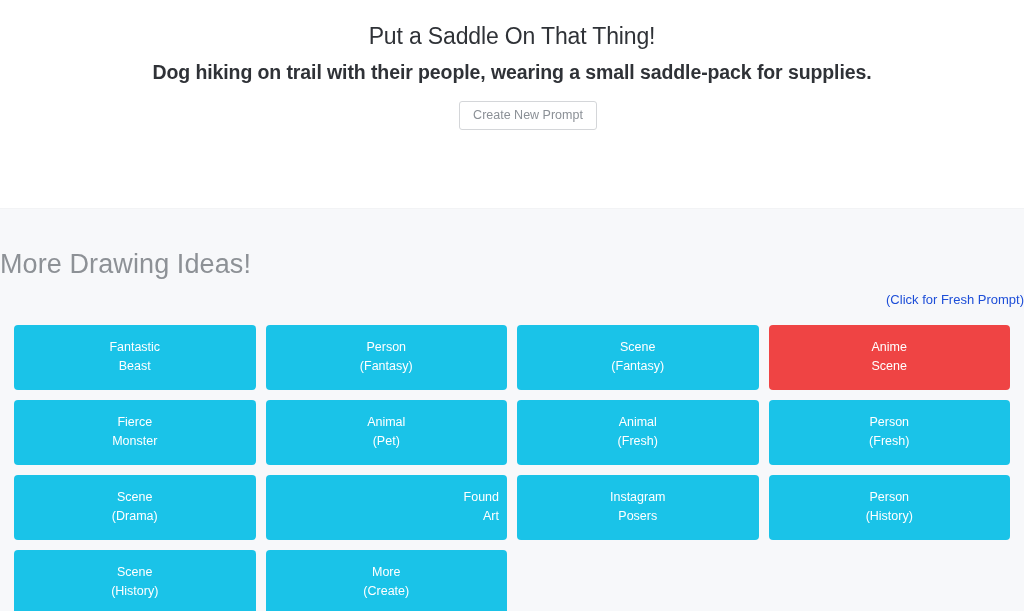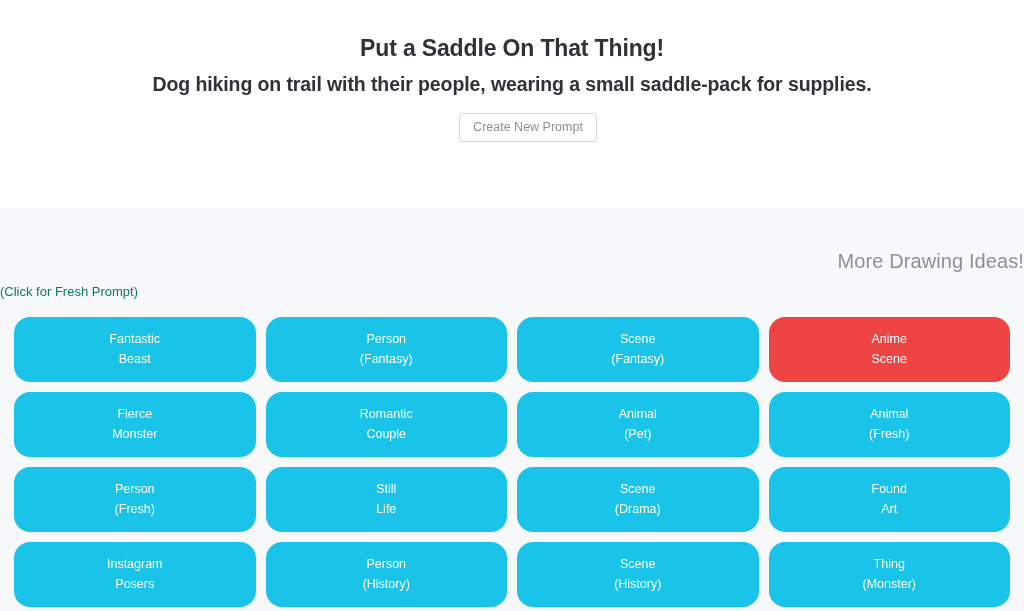--- a/index.html
+++ b/index.html
@@ -18,25 +18,25 @@
   
   #prompt-hero {
     background: #ffffff;
     padding: 22px 0 0 0;
     height: 208px;
     text-align: center;
   }
 
   #prompt-title {
     font-size: 23px;
-    font-weight: bold;
+    font-weight: normal;
     color: #2f3237;
     line-height: 1.25;
     letter-spacing: -0.15px;
-    margin: 12px 0 6px 0;
+    margin: 0 0 6px 0;
   }
 
   .prompt-line {
     font-size: 19.5px;
     font-weight: bold;
     color: #2f3237;
     line-height: 1.55;
     letter-spacing: -0.1px;
     margin: 0 auto;
     max-width: 960px;
@@ -62,50 +62,50 @@
 
   
   #ideas-section {
     background: #f7f8fa;
     height: 403px;
     padding: 0;
     border-top: 1px solid #f2f3f5;
   }
 
   #ideas-heading {
-    text-align: right;
-    font-size: 20px;
+    text-align: left;
+    font-size: 27px;
     color: #8d9196;
     font-weight: normal;
     letter-spacing: 0.1px;
     margin: 0;
     padding-top: 41px;
     line-height: 1.1;
   }
 
   #ideas-subheading {
-    text-align: left;
+    text-align: right;
     font-size: 13px;
-    color: #0f766e;
+    color: #1d4ed8;
     margin: 0;
     padding-top: 13px;
     line-height: 1.1;
   }
 
   #tile-grid {
     display: grid;
     grid-template-columns: repeat(4, 1fr);
     column-gap: 10px;
     row-gap: 10px;
     padding: 18px 14px 0 14px;
   }
 
   .idea-tile {
     background: #1ac3e8;
-    border-radius: 16px;
+    border-radius: 4px;
     height: 65px;
     display: flex;
     flex-direction: column;
     align-items: center;
     justify-content: center;
     color: #ffffff;
     cursor: pointer;
     border: none;
     padding: 8px;
     font-family: "Liberation Sans", sans-serif;
@@ -148,57 +148,49 @@
       </button>
       <button class="idea-tile" style="background: #ef4444;">
         <span class="tile-line">Anime</span>
         <span class="tile-line">Scene</span>
       </button>
       <button class="idea-tile" style="background: rgb(26, 195, 232);">
         <span class="tile-line">Fierce</span>
         <span class="tile-line">Monster</span>
       </button>
       <button class="idea-tile" style="background: rgb(26, 195, 232);">
-        <span class="tile-line">Romantic</span>
-        <span class="tile-line">Couple</span>
-      </button>
-      <button class="idea-tile" style="background: rgb(26, 195, 232);">
         <span class="tile-line">Animal</span>
         <span class="tile-line">(Pet)</span>
       </button>
       <button class="idea-tile" style="background: rgb(26, 195, 232);">
         <span class="tile-line">Animal</span>
         <span class="tile-line">(Fresh)</span>
       </button>
       <button class="idea-tile" style="background: rgb(26, 195, 232);">
         <span class="tile-line">Person</span>
         <span class="tile-line">(Fresh)</span>
       </button>
       <button class="idea-tile" style="background: rgb(26, 195, 232);">
-        <span class="tile-line">Still</span>
-        <span class="tile-line">Life</span>
-      </button>
-      <button class="idea-tile" style="background: rgb(26, 195, 232);">
         <span class="tile-line">Scene</span>
         <span class="tile-line">(Drama)</span>
       </button>
-      <button class="idea-tile" style="background: rgb(26, 195, 232);">
+      <button class="idea-tile" style="background: rgb(26, 195, 232); align-items: flex-end;">
         <span class="tile-line">Found</span>
         <span class="tile-line">Art</span>
       </button>
       <button class="idea-tile" style="background: rgb(26, 195, 232);">
         <span class="tile-line">Instagram</span>
         <span class="tile-line">Posers</span>
       </button>
       <button class="idea-tile" style="background: rgb(26, 195, 232);">
         <span class="tile-line">Person</span>
         <span class="tile-line">(History)</span>
       </button>
       <button class="idea-tile" style="background: rgb(26, 195, 232);">
         <span class="tile-line">Scene</span>
         <span class="tile-line">(History)</span>
       </button>
       <button class="idea-tile" style="background: rgb(26, 195, 232);">
-        <span class="tile-line">Thing</span>
-        <span class="tile-line">(Monster)</span>
+        <span class="tile-line">More</span>
+        <span class="tile-line">(Create)</span>
       </button>
     </div>
 </section>
 
 </body></html>

